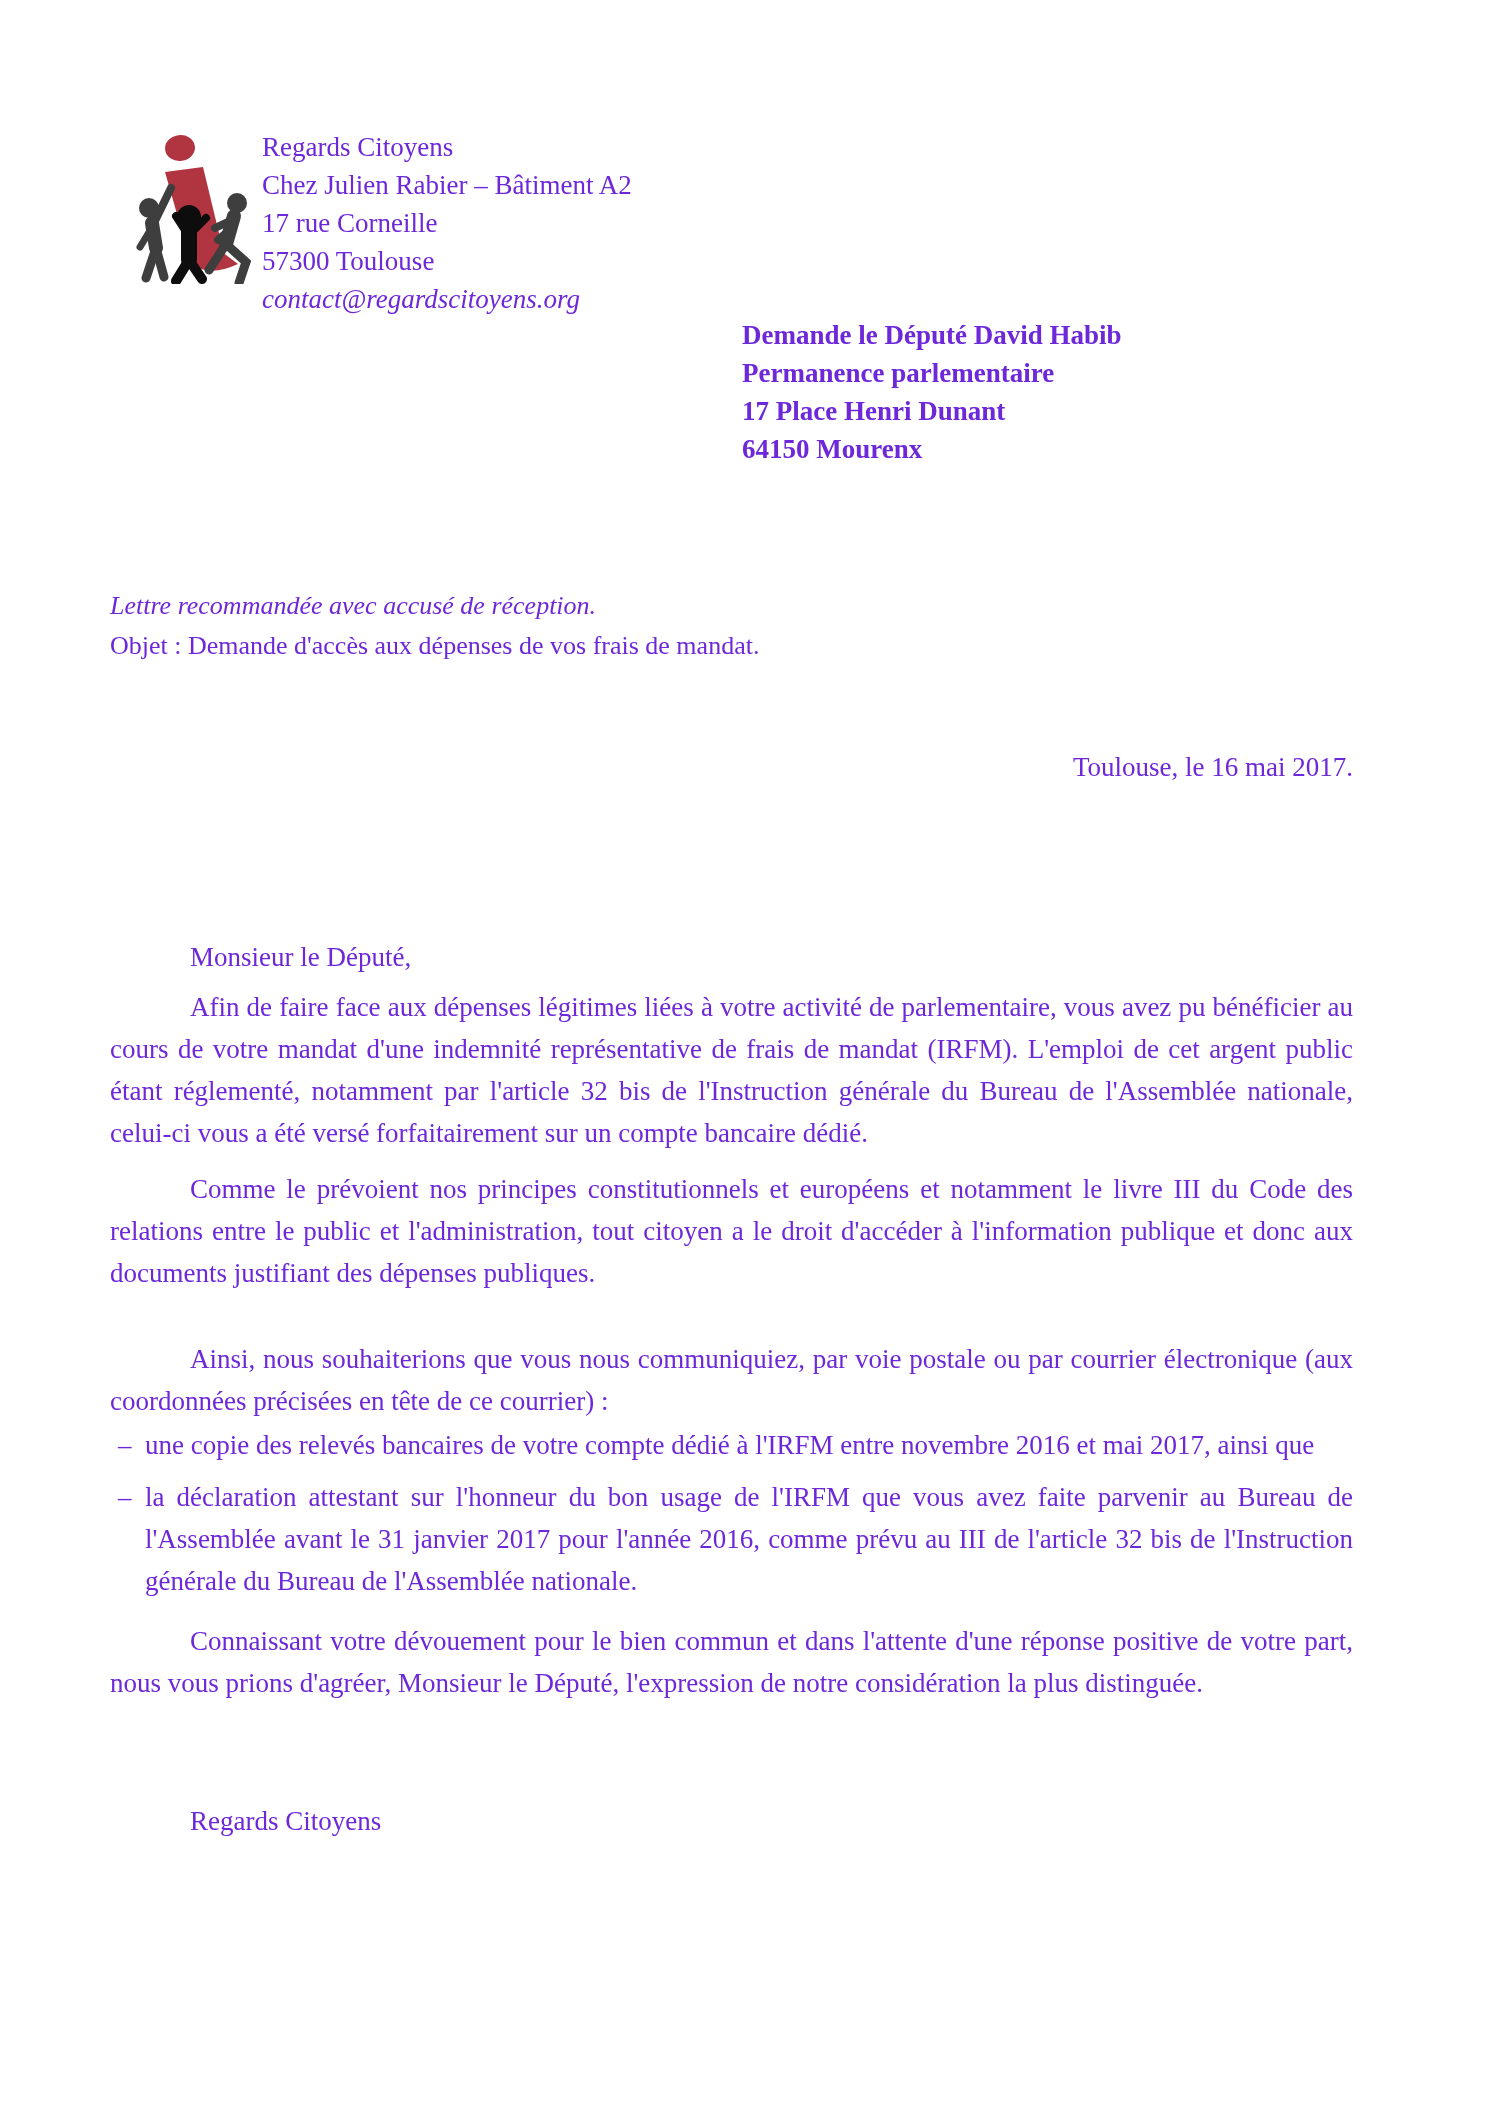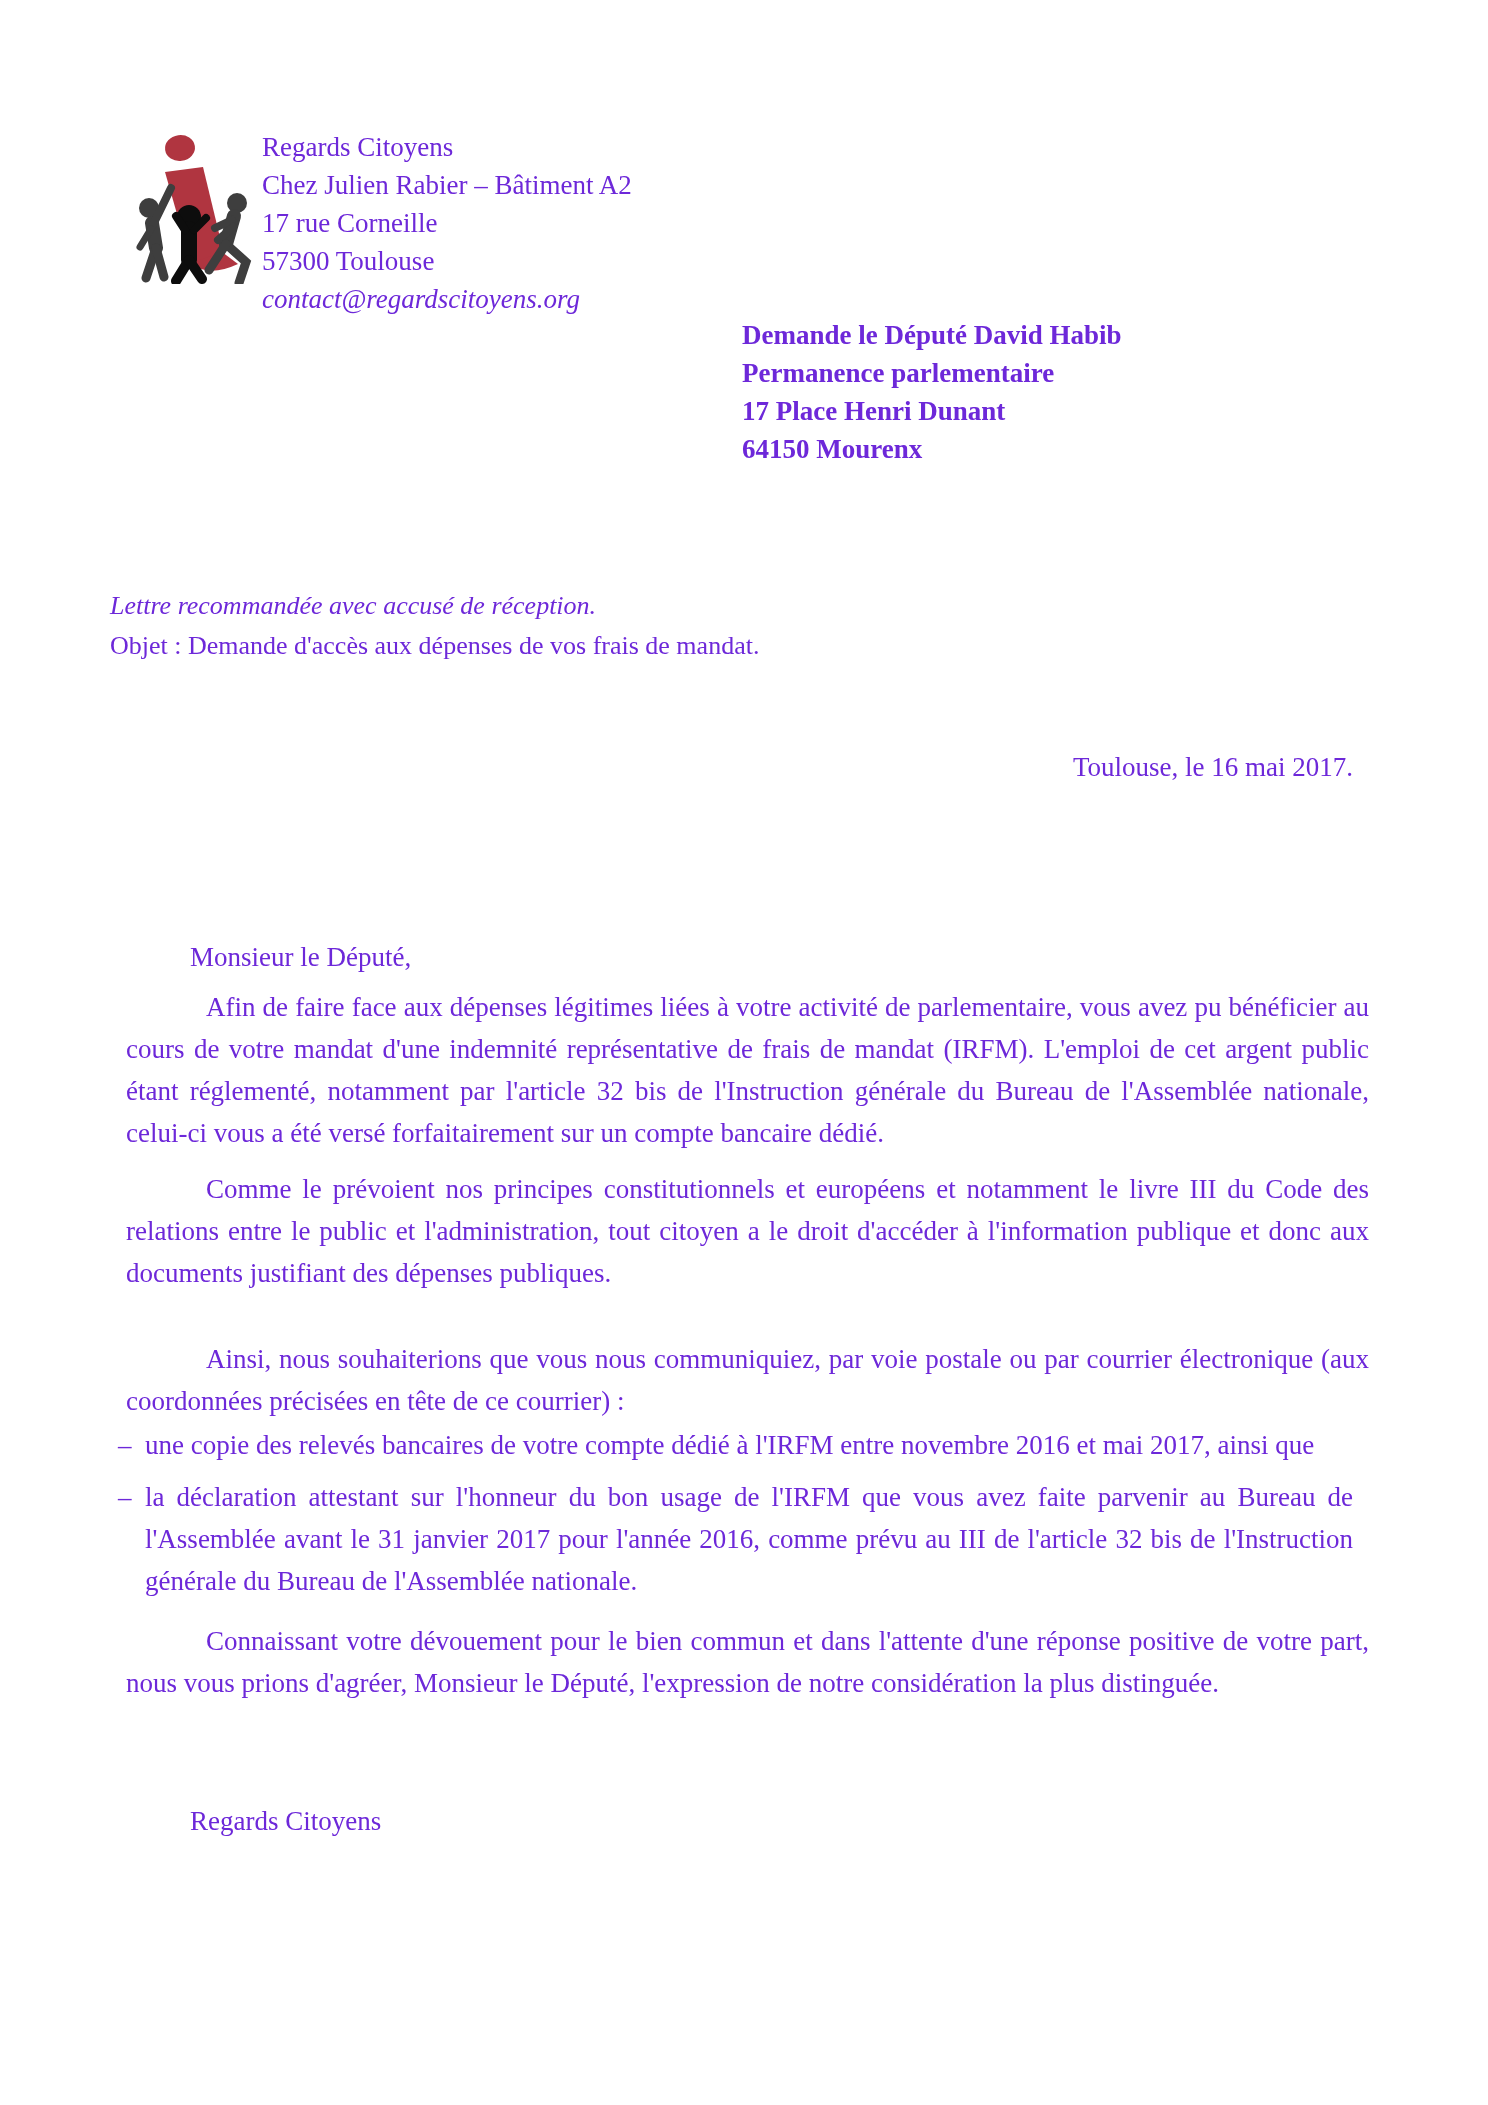--- a/index.html
+++ b/index.html
@@ -53,21 +53,21 @@
   }
   
   .body-block {
     position: absolute;
     left: 110px;
     width: 1243px;
     font-size: 27px;
     line-height: 42px;
   }
   .salutation { top: 916px; text-indent: 80px; margin-top: 20px; }
-  .para { text-align: justify; text-indent: 80px; margin-left: 16px; }
+  .para { text-align: justify; text-indent: 80px; }
   .para-1 { top: 986px; }
   .para-2 { top: 1168px; }
   .para-3 { top: 1338px; }
   .bullets { top: 1424px; left: 118px; width: 1235px; }
   .bullet-item {
     position: relative;
     padding-left: 27px;
     margin-bottom: 10px;
     text-align: justify;
   }

